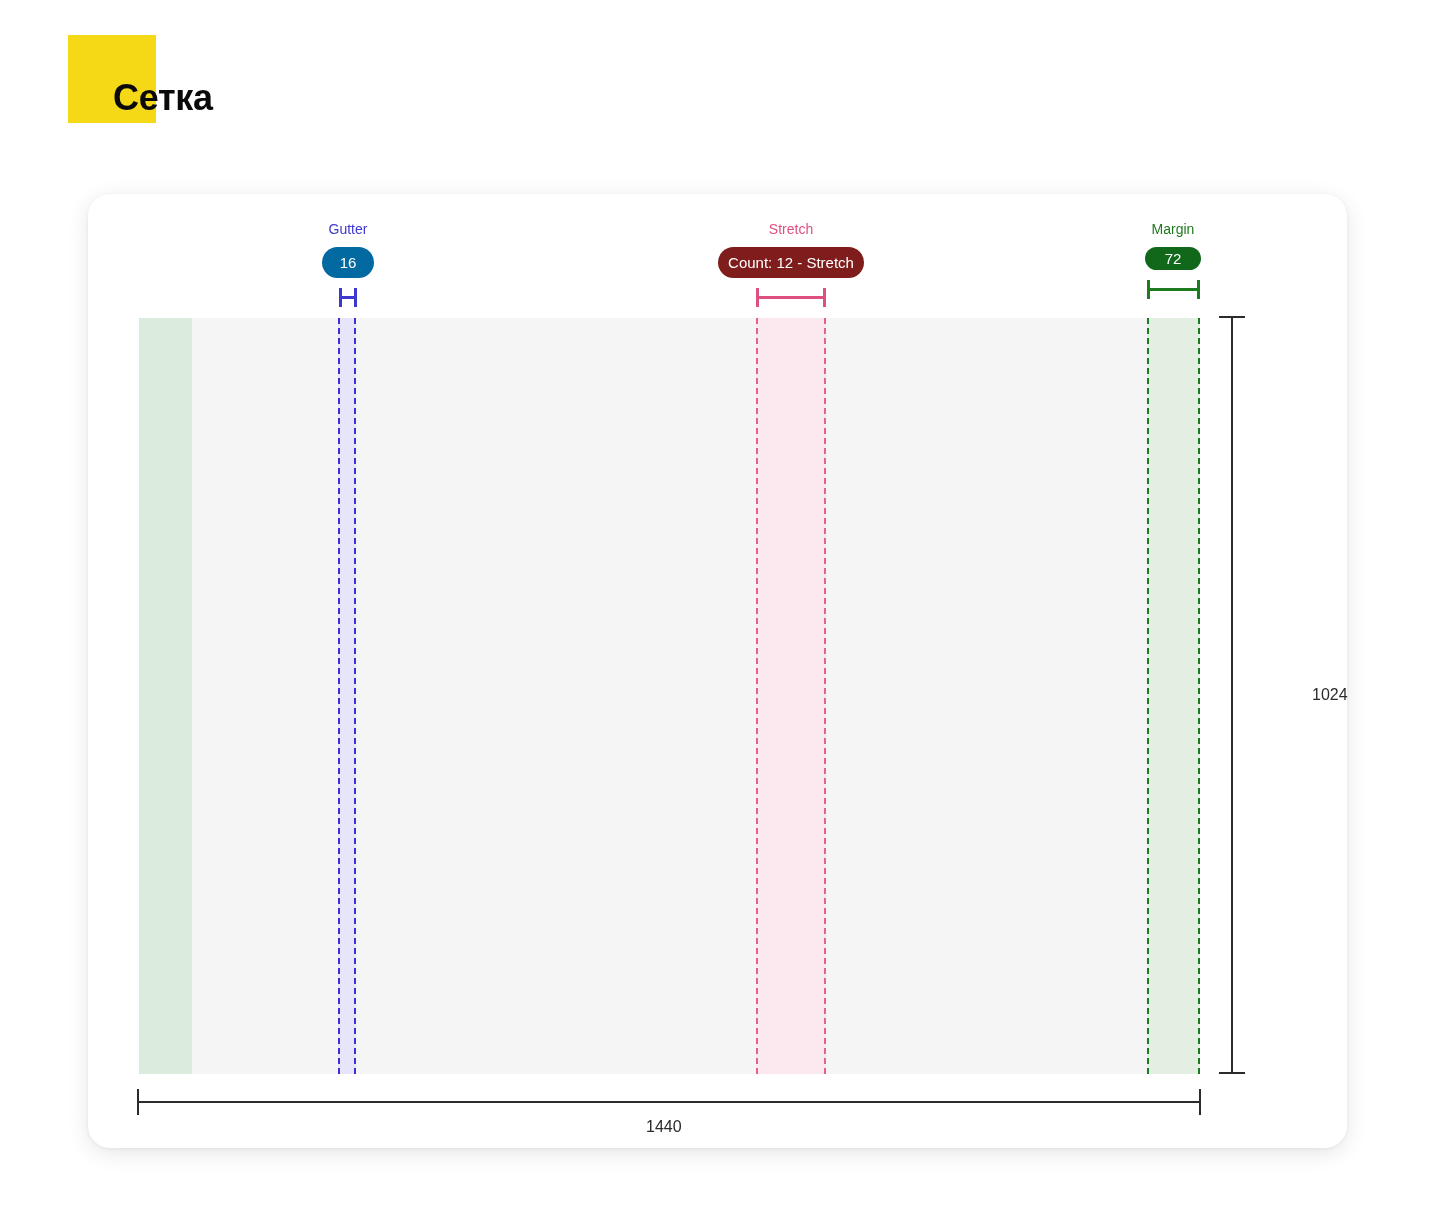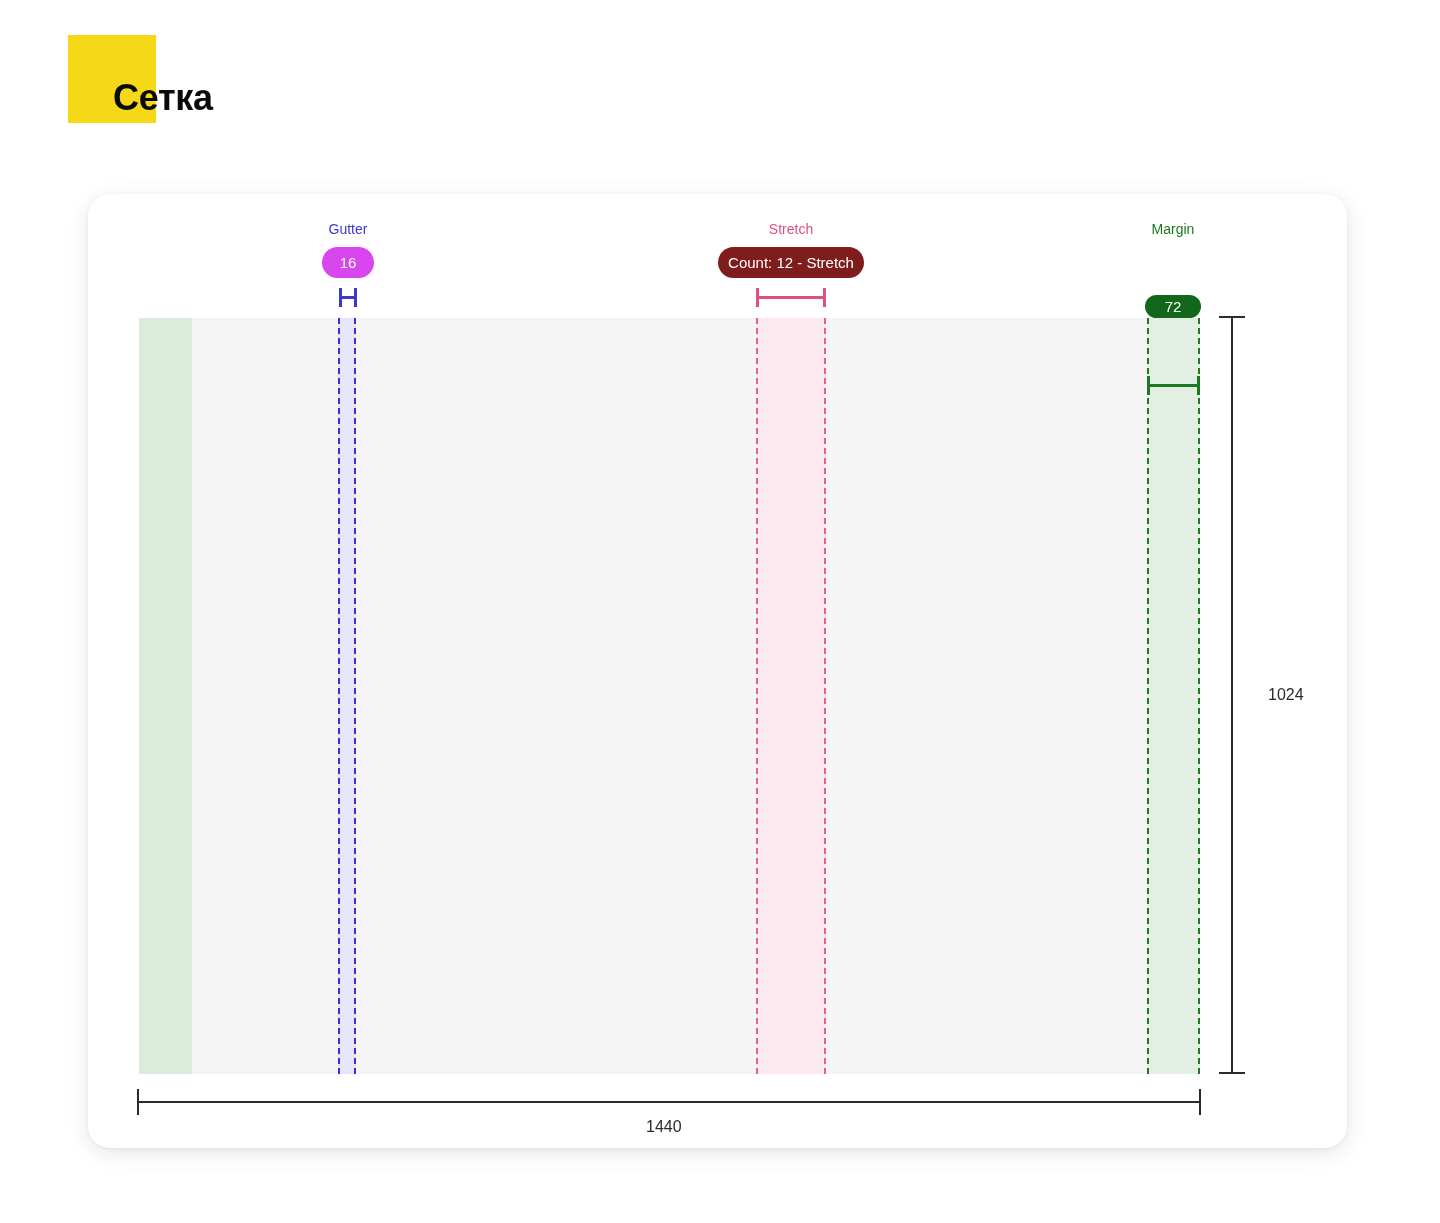--- a/index.html
+++ b/index.html
@@ -117,21 +117,21 @@
     margin-top: 11px;
     border-radius: 999px;
     color: #ffffff;
     font-size: 15px;
     line-height: 1;
     display: flex;
     align-items: center;
     justify-content: center;
     white-space: nowrap;
   }
-  .pill-gutter   { background: #d946ef; width: 52px; height: 31px; }
+  .pill-gutter   { background: #0369a1; width: 52px; height: 31px; }
   .pill-columns  { background: #7f1d1d; width: 146px; height: 31px; }
   .pill-margin   { background: #11681a; width: 56px; height: 23px; }
 
   .label-gutter  { color: #3d38d0; }
   .label-columns { color: #e0507f; }
   .label-margin  { color: #1e7a1e; }
 
   
   .ibeam {
     margin-top: 10px;
@@ -156,21 +156,21 @@
 
   .ibeam-gutter  { width: 18px; }
   .ibeam-gutter .bar, .ibeam-gutter .cap { background: #3d38d0; }
   .ibeam-columns { width: 70px; }
   .ibeam-columns .bar, .ibeam-columns .cap { background: #e0507f; }
   .ibeam-margin  { width: 53px; }
   .ibeam-margin .bar, .ibeam-margin .cap { background: #1e7a1e; }
 
   .annot-gutter  { left: 348px; top: 222px; transform: translateX(-50%); }
   .annot-columns { left: 791px; top: 222px; transform: translateX(-50%); }
-  .annot-margin  { left: 1173px; top: 222px; transform: translateX(-50%); gap: 48px; }
+  .annot-margin  { left: 1173px; top: 222px; transform: translateX(-50%); }
 
   
   .dim-v {
     position: absolute;
     left: 1231px;
     top: 316px;
     width: 2px;
     height: 758px;
     background: #2b2b2b;
   }
@@ -178,21 +178,21 @@
     position: absolute;
     left: 1219px;
     width: 26px;
     height: 2px;
     background: #2b2b2b;
   }
   .dim-v-cap-top { top: 316px; }
   .dim-v-cap-bot { top: 1072px; }
   .dim-v-label {
     position: absolute;
-    left: 1268px;
+    left: 1312px;
     top: 686px;
     font-size: 16px;
     color: #2b2b2b;
     white-space: nowrap;
   }
 
   .dim-h {
     position: absolute;
     left: 137px;
     top: 1101px;

